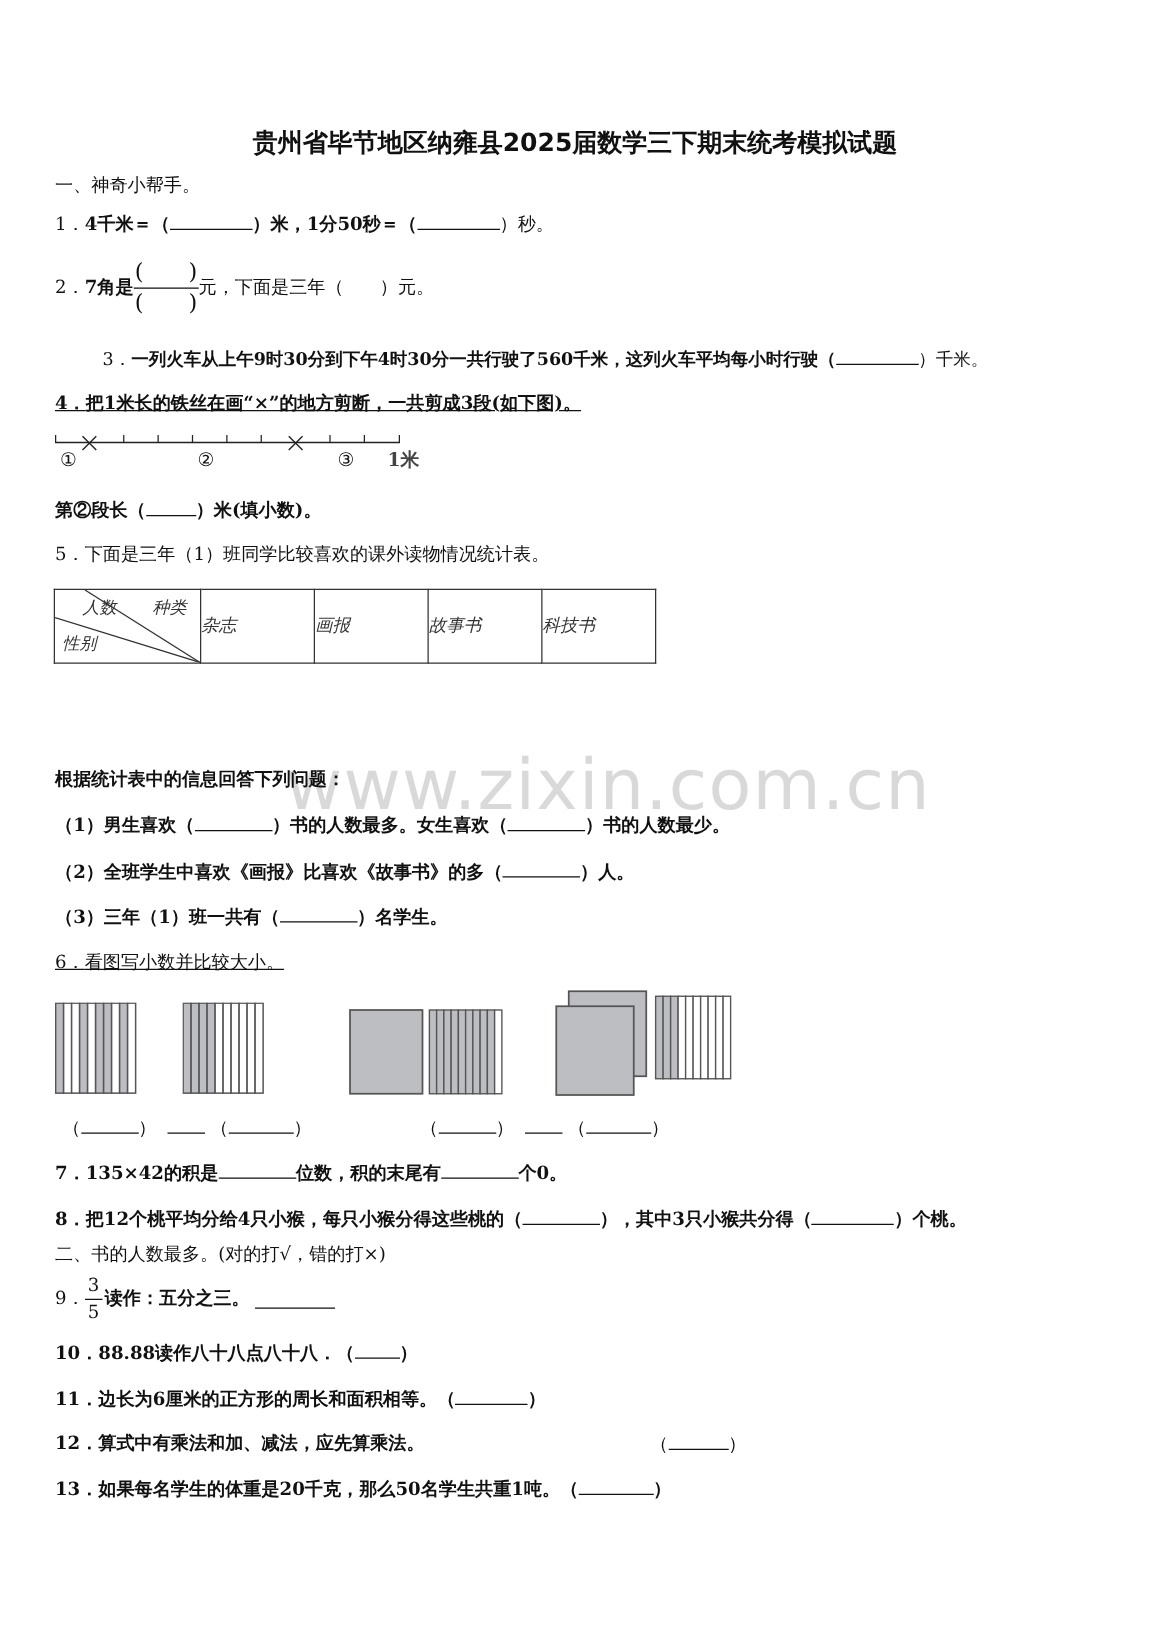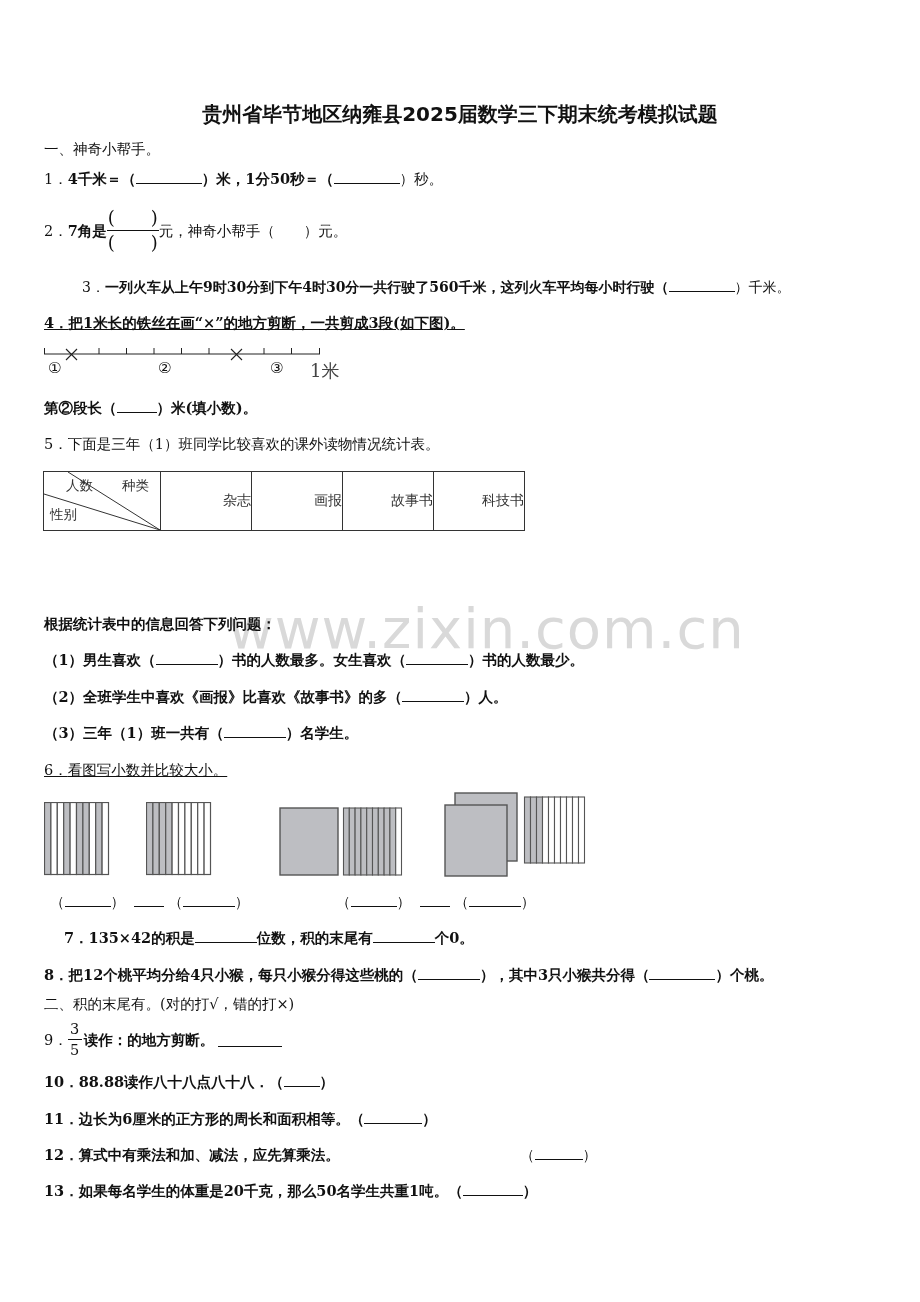--- a/index.html
+++ b/index.html
@@ -21,21 +21,21 @@
   .frac { display: inline-block; vertical-align: middle; text-align: center; font-size: 14.5px; }
   .frac .num, .frac .den { display: block; line-height: 20px; }
   .frac .bar { display: block; border-top: 1.3px solid #111; }
   
   .ruler { left: 44px; top: 348px; width: 276px; height: 32px; }
   
   table.stat {
     position: absolute; left: 43px; top: 471px; border-collapse: collapse;
     font-family: "DejaVu Sans", "Liberation Sans", sans-serif; font-size: 14px; color: #333;
   }
-  table.stat td { border: 1.5px solid #333; text-align: right; padding: 0; }
+  table.stat td { border: 1.5px solid #333; text-align: left; padding: 0; font-style: italic; }
   table.stat tr.h td { height: 58px; }
   table.stat tr.r td { height: 32px; font-family: "DejaVu Serif", "Liberation Serif", serif; }
   .diag { position: relative; width: 116px; }
   .diag svg { position: absolute; left: 0; top: 0; }
   .diag span { position: absolute; font-size: 13.5px; }
   .watermark {
     left: 228px; top: 596px; font-family: "DejaVu Sans", "Liberation Sans", sans-serif;
     font-size: 56px; color: #d9d9d9; letter-spacing: 1px; pointer-events: none;
   }
   .fig { position: absolute; }
@@ -51,21 +51,21 @@
 
 <div class="abs line" style="left:44px; top:169px;">
   <span>1．</span><span class="bold">4千米＝（</span><span class="blank" style="width:66px"></span><span class="bold">）米，1分50秒＝（</span><span class="blank" style="width:66px"></span><span>）秒。</span>
 </div>
 
 <div class="abs line" style="left:44px; top:206px;">
   <span style="vertical-align:middle">2．</span><span class="bold" style="vertical-align:middle">7角是</span><span class="frac" style="width:52px; font-size:18px;">
     <span class="num" style="font-size:18px; line-height:24px;">(　　)</span>
     <span class="bar"></span>
     <span class="den" style="font-size:18px; line-height:24px;">(　　)</span>
-  </span><span style="vertical-align:middle">元，神奇小帮手（　　）元。</span>
+  </span><span style="vertical-align:middle">元，下面是三年（　　）元。</span>
 </div>
 
 <div class="abs line" style="left:44px; top:277px; font-size:14px;margin-left:38px;">
   <span>3．</span><span class="bold">一列火车从上午9时30分到下午4时30分一共行驶了560千米，这列火车平均每小时行驶（</span><span class="blank" style="width:66px"></span><span>）千米。</span>
 </div>
 
 <div class="abs line bold" style="left:44px; top:313px;text-decoration:underline;">
   <span>4．</span><span>把1米长的铁丝在画“×”的地方剪断，一共剪成3段(如下图)。</span>
 </div>
 
@@ -85,21 +85,21 @@
   <g stroke="#222" stroke-width="1.1">
     <line x1="22" y1="1" x2="33" y2="12"></line>
       <line x1="33" y1="1" x2="22" y2="12"></line>
     <line x1="187" y1="1" x2="198" y2="12"></line>
       <line x1="198" y1="1" x2="187" y2="12"></line>
   </g>
 </svg>
 <div class="abs" style="left:48px; top:359px; font-size:15px; font-family:'DejaVu Sans', sans-serif;">①</div>
 <div class="abs" style="left:158px; top:359px; font-size:15px; font-family:'DejaVu Sans', sans-serif;">②</div>
 <div class="abs" style="left:270px; top:359px; font-size:15px; font-family:'DejaVu Sans', sans-serif;">③</div>
-<div class="abs" style="left:310px; top:359px; font-size:18px; color:#444;">1米</div>
+<div class="abs" style="left:310px; top:359px; font-size:15px; color:#444;font-weight:bold;">1米</div>
 
 <div class="abs line bold" style="left:44px; top:398px;">
   <span>第②段长（</span><span class="blank" style="width:40px"></span><span>）米(填小数)。</span>
 </div>
 
 <div class="abs line" style="left:44px; top:434px;">
   <span>5．</span><span>下面是三年（1）班同学比较喜欢的课外读物情况统计表。</span>
 </div>
 
 <table class="stat">
@@ -205,36 +205,36 @@
   <span class="blank" style="width:30px; margin-left:4px;"></span>
   <span>（</span><span class="blank" style="width:52px"></span><span>）</span>
 </div>
 
 <div class="abs line" style="left:336px; top:892px;">
   <span>（</span><span class="blank" style="width:46px"></span><span>）</span>
   <span class="blank" style="width:30px; margin-left:4px;"></span>
   <span>（</span><span class="blank" style="width:52px"></span><span>）</span>
 </div>
 
-<div class="abs line bold" style="left:44px; top:928px;margin-left:20px;">
+<div class="abs line bold" style="left:44px; top:928px;">
   <span>7．</span><span>135×42的积是</span><span class="blank" style="width:62px"></span><span>位数，积的末尾有</span><span class="blank" style="width:62px"></span><span>个0。</span>
 </div>
 
 <div class="abs line bold" style="left:44px; top:965px;">
   <span>8．</span><span>把12个桃平均分给4只小猴，每只小猴分得这些桃的（</span><span class="blank" style="width:62px"></span><span>），其中3只小猴共分得（</span><span class="blank" style="width:66px"></span><span>）个桃。</span>
 </div>
 
-<div class="abs line" style="left:44px; top:994px;">二、积的末尾有。(对的打√，错的打×)</div>
+<div class="abs line" style="left:44px; top:994px;">二、书的人数最多。(对的打√，错的打×)</div>
 
 <div class="abs line" style="left:44px; top:1019px;">
   <span style="vertical-align:middle">9．</span><span class="frac" style="width:14px; margin-right:2px;">
     <span class="num">3</span>
     <span class="bar"></span>
     <span class="den">5</span>
-  </span><span class="bold" style="vertical-align:middle">读作：的地方剪断。</span><span class="blank" style="width:64px; vertical-align:middle; margin-left:4px;"></span>
+  </span><span class="bold" style="vertical-align:middle">读作：五分之三。</span><span class="blank" style="width:64px; vertical-align:middle; margin-left:4px;"></span>
 </div>
 
 <div class="abs line bold" style="left:44px; top:1072px;">
   <span>10．</span><span>88.88读作八十八点八十八．（</span><span class="blank" style="width:36px"></span><span>）</span>
 </div>
 
 <div class="abs line bold" style="left:44px; top:1109px;">
   <span>11．</span><span>边长为6厘米的正方形的周长和面积相等。（</span><span class="blank" style="width:58px"></span><span>）</span>
 </div>
 

